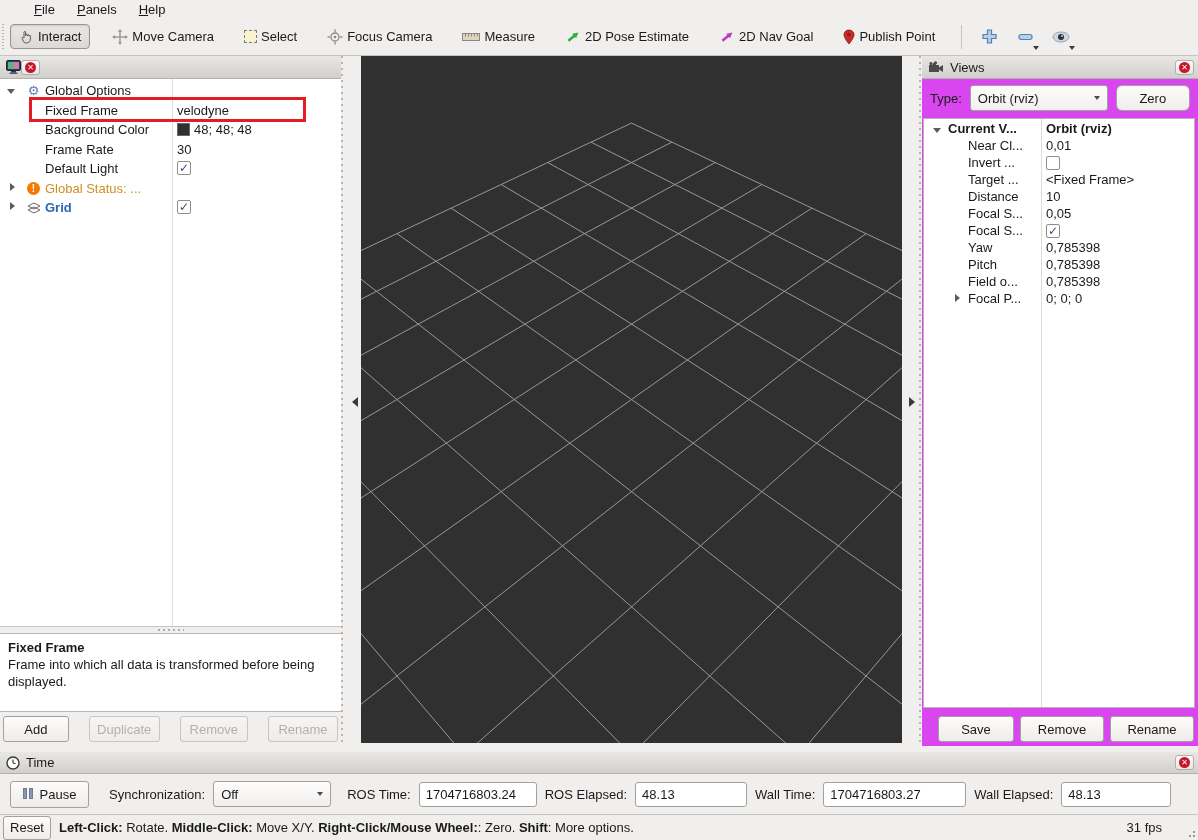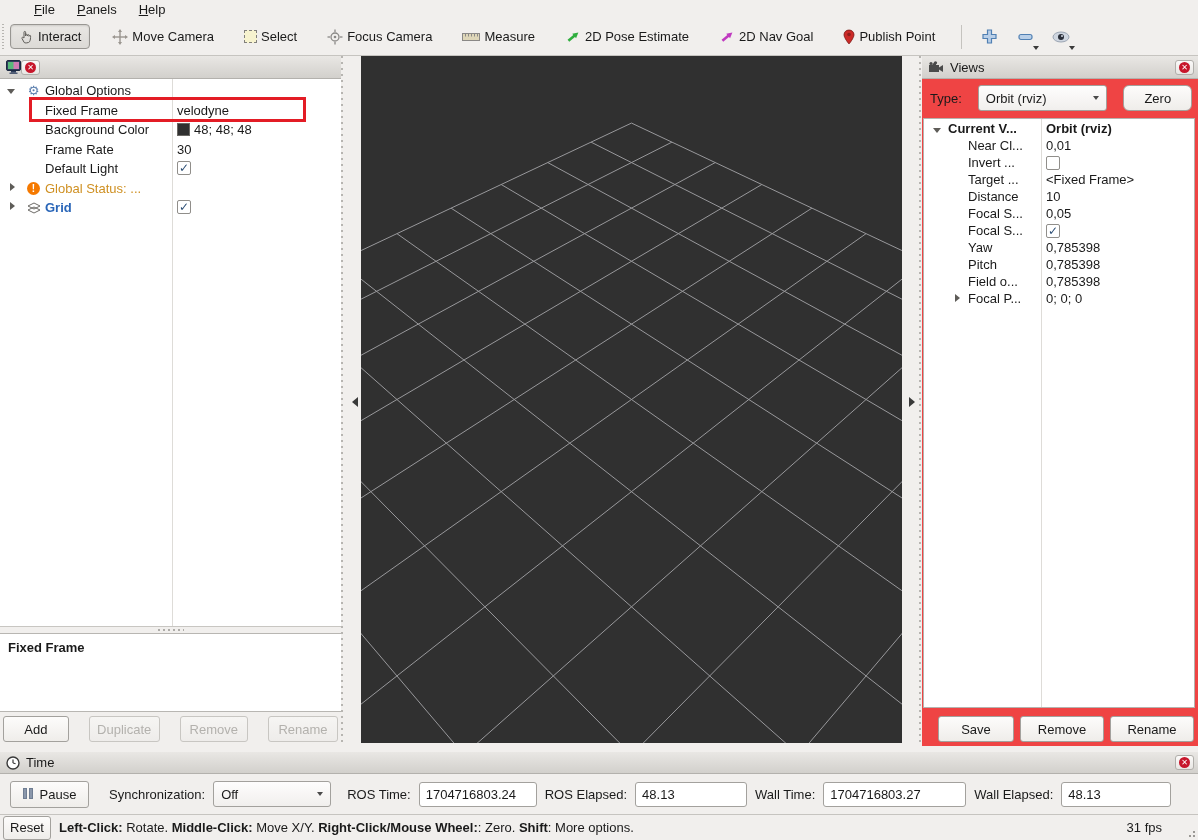--- a/index.html
+++ b/index.html
@@ -59,22 +59,22 @@
   #gutter-left .gdots { position:absolute; left:0; top:0; width:3px; height:100%; background:repeating-linear-gradient(to bottom,#b7b5b1 0 2px,transparent 2px 6px); background-size:2px 100%; background-repeat:repeat-y; }
   #gutter-right { left:902px; width:20px; }
   #gutter-right .gdots { position:absolute; right:0; top:0; width:3px; height:100%; background:repeating-linear-gradient(to bottom,#b7b5b1 0 2px,transparent 2px 6px); background-size:2px 100%; background-repeat:repeat-y; }
   .g-arrow-left { position:absolute; left:6px; top:341px; width:0; height:0; border:5px solid transparent; border-right:6px solid #3a3a3a; }
   .g-arrow-right { position:absolute; left:7px; top:341px; width:0; height:0; border:5px solid transparent; border-left:6px solid #3a3a3a; }
 
   
   #viewport { position:absolute; left:361px; top:56px; width:541px; height:687px; overflow:hidden; }
 
   
-  #views-panel { position:absolute; left:922px; top:56px; width:276px; height:690px; background:#ef4444; }
-  .v-typerow { position:absolute; left:0; top:28px; width:276px; height:28px; display:flex; align-items:center; padding:0 6px 0 8px; gap:16px; }
+  #views-panel { position:absolute; left:922px; top:56px; width:276px; height:690px; background:#d946ef; }
+  .v-typerow { position:absolute; left:0; top:28px; width:276px; height:28px; display:flex; align-items:center; padding:0 6px 0 8px; gap:8px; }
   .v-tree { position:absolute; left:1px; top:62px; width:272px; height:590px; background:#fff; border:1px solid #b5b3af; padding-top:2px; }
   .v-col-divider { position:absolute; left:117px; top:0; width:1px; height:100%; background:#dedcd8; }
   .v-row { position:relative; height:17px; }
   .v-row > .rexp { position:absolute; left:9px; top:3px; }
   .v-row > .rexp.lvl1 { left:28px; }
   .v-row > .rlabel { position:absolute; left:44px; top:0; width:72px; white-space:nowrap; overflow:hidden; }
   .v-row > .rlabel.lvl0 { left:24px; width:92px; font-weight:bold; }
   .v-row > .rvalue { position:absolute; left:122px; top:0; white-space:nowrap; }
   .v-row > .rvalue.bold { font-weight:bold; }
   .v-row .cb { position:absolute; left:122px; top:1px; }
@@ -295,20 +295,21 @@
     </div>
 
     <div id="ff-annotation" style="border-color: rgb(227, 28, 37);"></div>
 
     <div class="d-splitdots">
         <i></i>
       </div>
 
     <div class="d-help">
       <div style="font-weight:bold;">Fixed Frame</div>
+      <div>Frame into which all data is transformed before being displayed.</div>
     </div>
 
     <div class="d-buttons">
       <div class="btn" style="width:75px;">Add</div>
       <div class="btn disabled" style="width:81px;">Duplicate</div>
       <div class="btn disabled" style="width:78px;">Remove</div>
       <div class="btn disabled" style="width:80px;">Rename</div>
     </div>
   </div>
 

